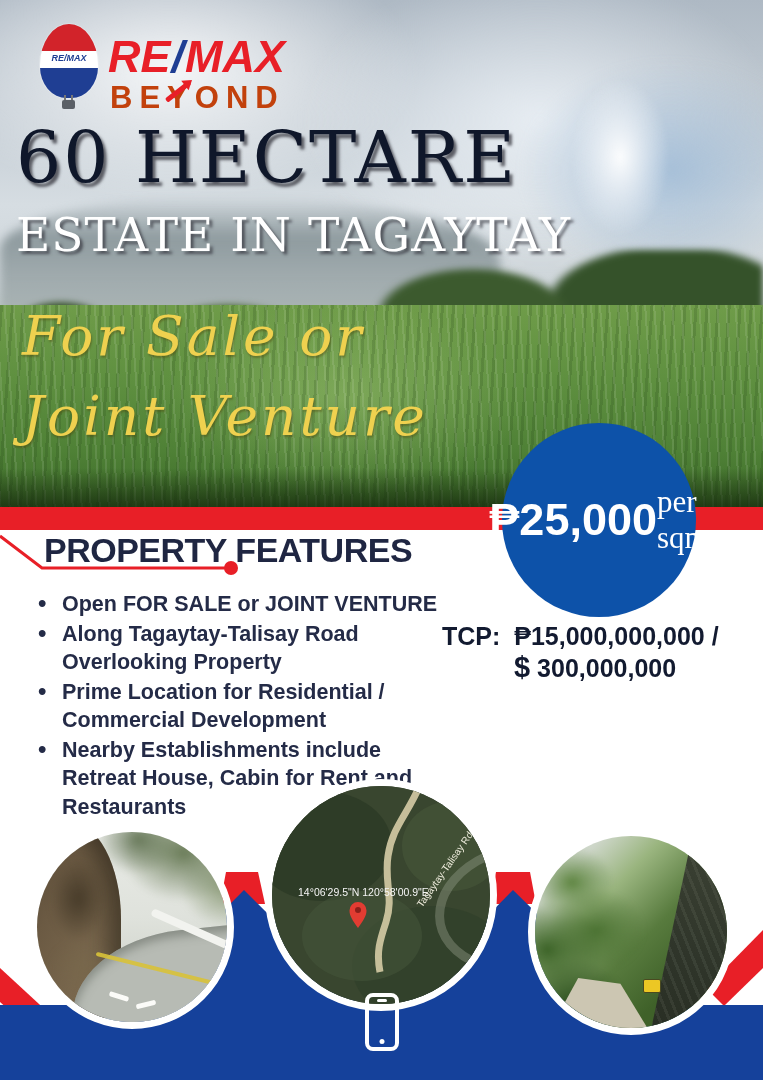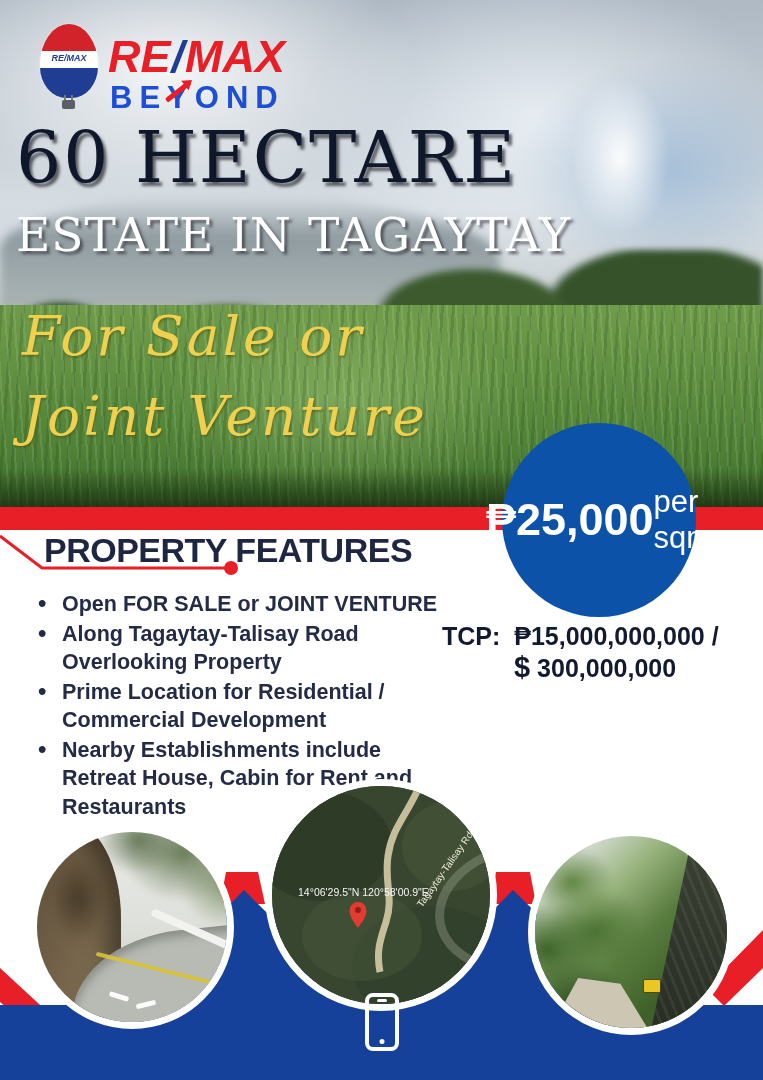--- a/index.html
+++ b/index.html
@@ -41,21 +41,21 @@
         border-radius:50% 50% 46% 46%/55% 55% 42% 42%;
         background:linear-gradient(180deg,#d2232a 0 37%,#ffffff 37% 60%,#1f3e93 60% 100%);
         display:flex;align-items:center;justify-content:center;box-shadow:0 0 0 1px rgba(255,255,255,.25);}
   .balloon-text{margin-top:-6px;font-size:9px;font-weight:800;font-style:italic;color:#1f3e93;letter-spacing:0;}
   .basket{position:absolute;left:26px;top:82px;width:13px;height:9px;background:#5a5f66;border-radius:2px;}
   .basket::before{content:"";position:absolute;left:2px;top:-5px;width:1.5px;height:5px;background:#777;box-shadow:7px 0 0 #777;}
   .brand-line1{position:absolute;left:72px;top:16px;font-size:45px;line-height:45px;font-weight:800;font-style:italic;
         color:var(--red,#e81f27);letter-spacing:0;}
   .brand-line1 .slash{color:#1f3e93;padding:0 1px;}
   .brand-line2{position:absolute;left:74px;top:64px;font-size:31px;line-height:31px;font-weight:800;
-        color:#1d4ed8;letter-spacing:7px;}
+        color:#c2410c;letter-spacing:7px;}
   .brand-line2 .ywrap{position:relative;display:inline-block;}
   .brand-line2 .ywrap .arrow{position:absolute;left:-4px;top:7px;width:30px;height:4.5px;background:var(--red,#e81f27);
         transform:rotate(-38deg);border-radius:2px;}
   .brand-line2 .ywrap .arrow::after{content:"";position:absolute;right:-3px;top:-4px;border-style:solid;
         border-width:6px 0 6px 9px;border-color:transparent transparent transparent var(--red,#e81f27);}
   
   .title1{position:absolute;left:16px;top:122px;z-index:4;font-family:"DejaVu Serif","Liberation Serif",serif;
         font-size:71px;line-height:72px;color:#0f172a;letter-spacing:2px;font-weight:400;
         text-shadow:3px 4px 3px rgba(50,50,58,.75);}
   .title2{position:absolute;left:16px;top:208px;z-index:4;font-family:"DejaVu Serif","Liberation Serif",serif;
@@ -64,21 +64,21 @@
   .script{position:absolute;left:22px;top:296px;z-index:4;width:480px;
         font-family:"DejaVu Serif","Liberation Serif",serif;font-style:italic;
         font-size:55px;line-height:80px;color:var(--yellow,#efd14f);letter-spacing:3px;
         text-shadow:1px 2px 2px rgba(80,70,10,.45);}
   
   .red-stripe{position:absolute;left:0;top:507px;width:763px;height:23px;background:var(--red,#e81f27);z-index:3;}
   .price-circle{position:absolute;left:502px;top:423px;width:194px;height:194px;border-radius:50%;
         background:var(--circle_blue,#0d52a9);z-index:4;display:flex;flex-direction:row;
         align-items:center;justify-content:center;color:#fff;}
   .price-amount{font-size:45px;font-weight:800;letter-spacing:0;line-height:48px;}
-  .price-unit{font-size:31px;font-weight:500;line-height:36px;}
+  .price-unit{font-size:31px;font-weight:500;line-height:36px;font-family:Liberation Serif, serif;}
   
   .feat-heading{position:absolute;left:44px;top:531px;z-index:2;font-size:34px;font-weight:800;
         color:var(--navy,#1f2642);letter-spacing:-.5px;}
   .feat-line{position:absolute;left:0;top:528px;z-index:1;}
   .bullets{position:absolute;left:20px;top:574px;width:412px;margin:16px;padding:0;list-style:none;z-index:2;}
   .bullets li{position:relative;padding-left:26px;font-size:21.5px;line-height:28.5px;font-weight:700;
         color:#242b47;margin-bottom:1px;}
   .bullets li::before{content:"•";position:absolute;left:2px;top:-1px;font-size:24px;color:#242b47;}
   
   .tcp{position:absolute;left:442px;top:621px;width:320px;z-index:2;color:#121a30;font-weight:700;

